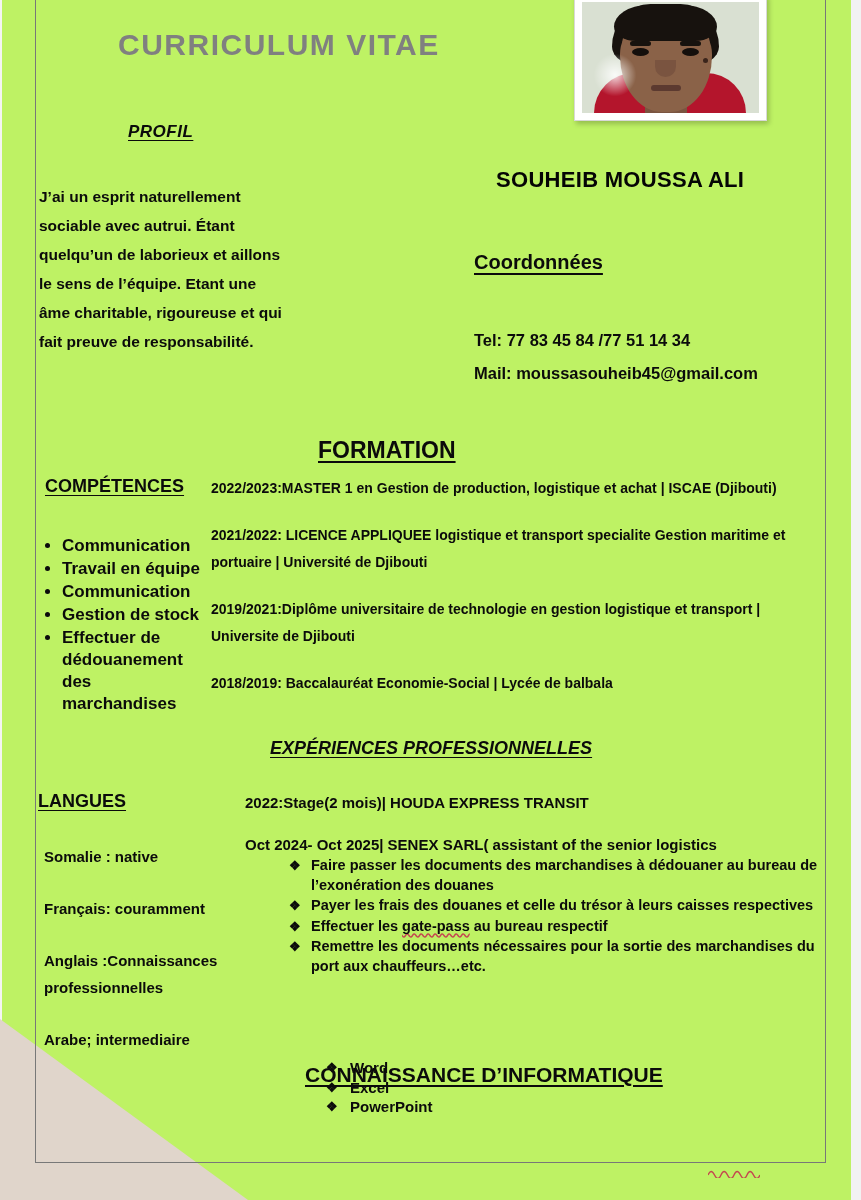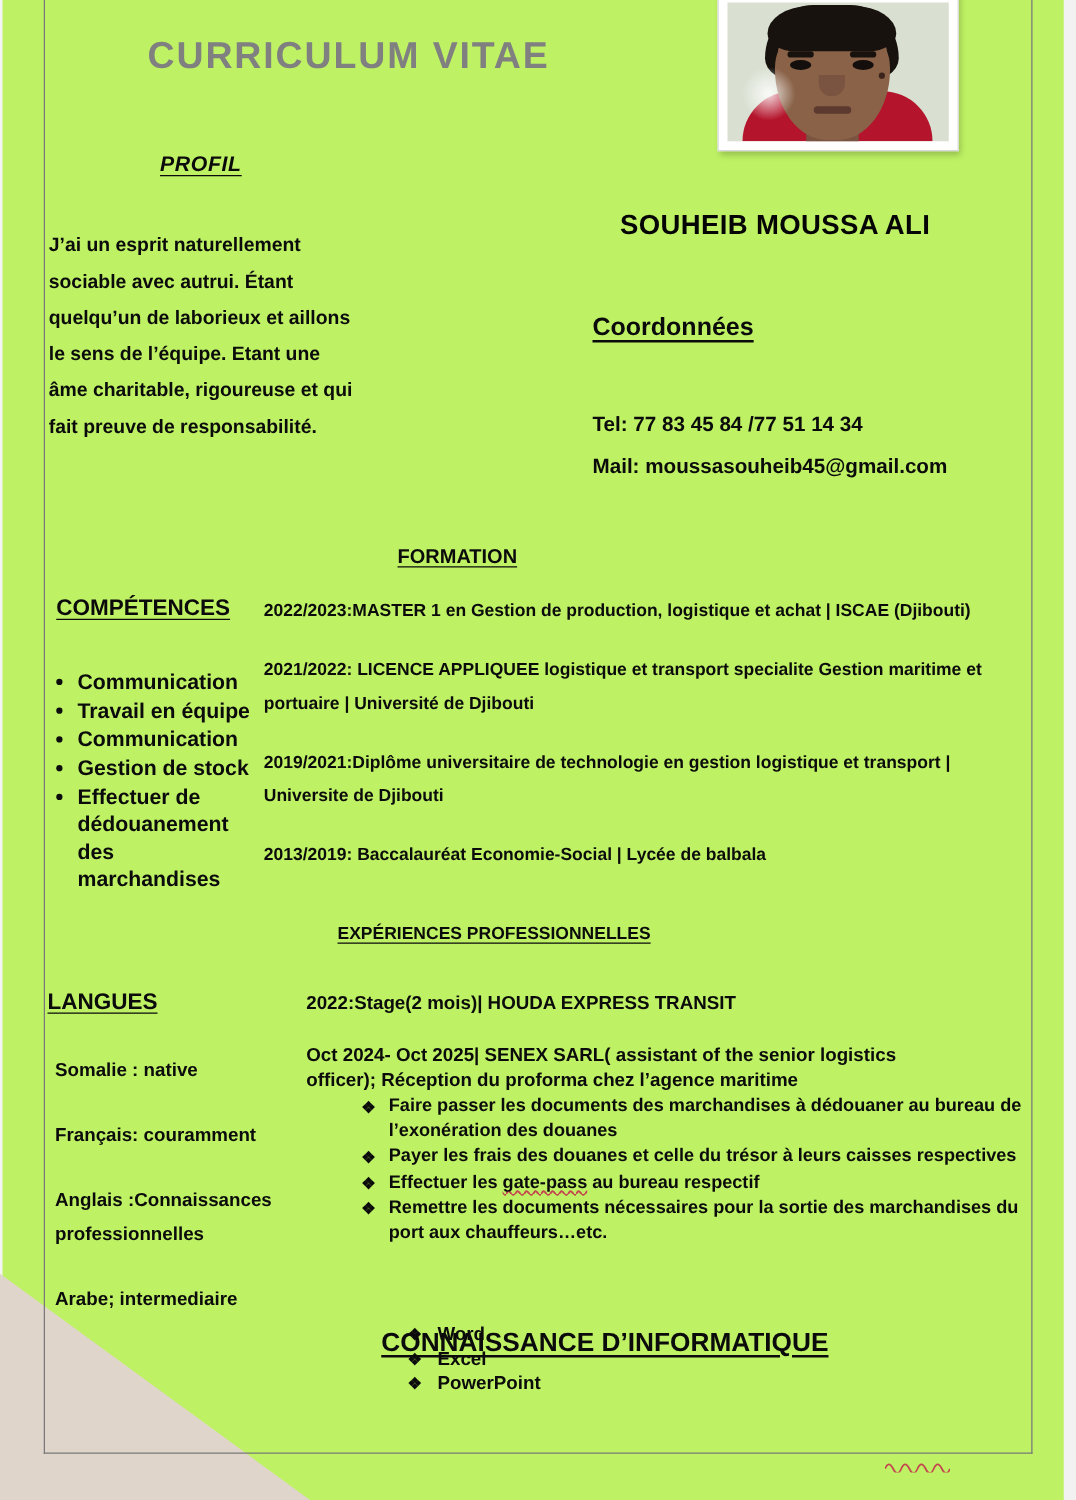--- a/index.html
+++ b/index.html
@@ -271,21 +271,21 @@
     line-height: 33px;
     color: #0b0b0b;
     z-index: 5;
   }
 
   
   #formation-head {
     position: absolute;
     left: 318px;
     top: 437px;
-    font-size: 16px;
+    font-size: 23px;
     z-index: 5;
   }
   #formation-list {
     position: absolute;
     left: 211px;
     top: 475px;
     width: 618px;
     z-index: 5;
   }
   #formation-list .edu {
@@ -342,22 +342,23 @@
     line-height: 27px;
     color: #0b0b0b;
     margin-bottom: 25px;
   }
 
   
   #exp-head {
     position: absolute;
     left: 270px;
     top: 738px;
-    font-size: 14px;
-    z-index: 5;
+    font-size: 18px;
+    z-index: 5;
+    font-style: italic;
   }
   #exp-body {
     position: absolute;
     left: 245px;
     top: 793px;
     width: 580px;
     z-index: 5;
   }
   .job-line {
     font-size: 15px;
@@ -479,21 +480,21 @@
   <div id="coord-lines">
     <div>Tel: 77 83 45 84 /77 51 14 34</div>
     <div>Mail: moussasouheib45@gmail.com</div>
   </div>
 
   <div id="formation-head" class="hdr-ul">FORMATION</div>
   <div id="formation-list">
     <div class="edu">2022/2023:MASTER 1 en Gestion de production, logistique et achat |  ISCAE (Djibouti)</div>
     <div class="edu">2021/2022: LICENCE APPLIQUEE logistique et transport specialite Gestion maritime et portuaire | Université de Djibouti</div>
     <div class="edu">2019/2021:Diplôme universitaire de technologie en gestion logistique et transport | Universite de Djibouti</div>
-    <div class="edu">2013/2019: Baccalauréat Economie-Social  | Lycée de balbala</div>
+    <div class="edu">2018/2019: Baccalauréat Economie-Social  | Lycée de balbala</div>
   </div>
 
   <div id="comp-head" class="hdr-ul">COMPÉTENCES</div>
   <ul id="comp-list">
     <li>Communication</li>
     <li>Travail en équipe</li>
     <li>Communication</li>
     <li>Gestion de stock</li>
     <li>Effectuer de dédouanement des marchandises</li>
   </ul>
@@ -504,21 +505,20 @@
     <div class="lang">Français: couramment</div>
     <div class="lang">Anglais :Connaissances professionnelles</div>
     <div class="lang">Arabe; intermediaire</div>
   </div>
 
   <div id="exp-head" class="hdr-ul">EXPÉRIENCES PROFESSIONNELLES</div>
   <div id="exp-body">
     <div class="job-line">2022:Stage(2 mois)| HOUDA EXPRESS TRANSIT</div>
     <div class="job-gap"></div>
     <div class="job-line">Oct 2024- Oct 2025|  SENEX SARL( assistant of the senior logistics</div>
-    <div class="job-line">officer); Réception du proforma chez l’agence maritime</div>
     <ul class="duties">
       <li>Faire passer les documents des marchandises à dédouaner au bureau de l’exonération des douanes</li>
       <li>Payer les frais des douanes et celle du trésor à leurs caisses respectives</li>
       <li><span>Effectuer les </span><span class="spell">gate-pass</span><span> au bureau respectif</span></li>
       <li>Remettre les documents nécessaires pour la sortie des marchandises du port aux chauffeurs…etc.</li>
     </ul>
   </div>
 
   <div id="info-head" class="hdr-ul">CONNAISSANCE D’INFORMATIQUE</div>
   <ul id="info-list">

